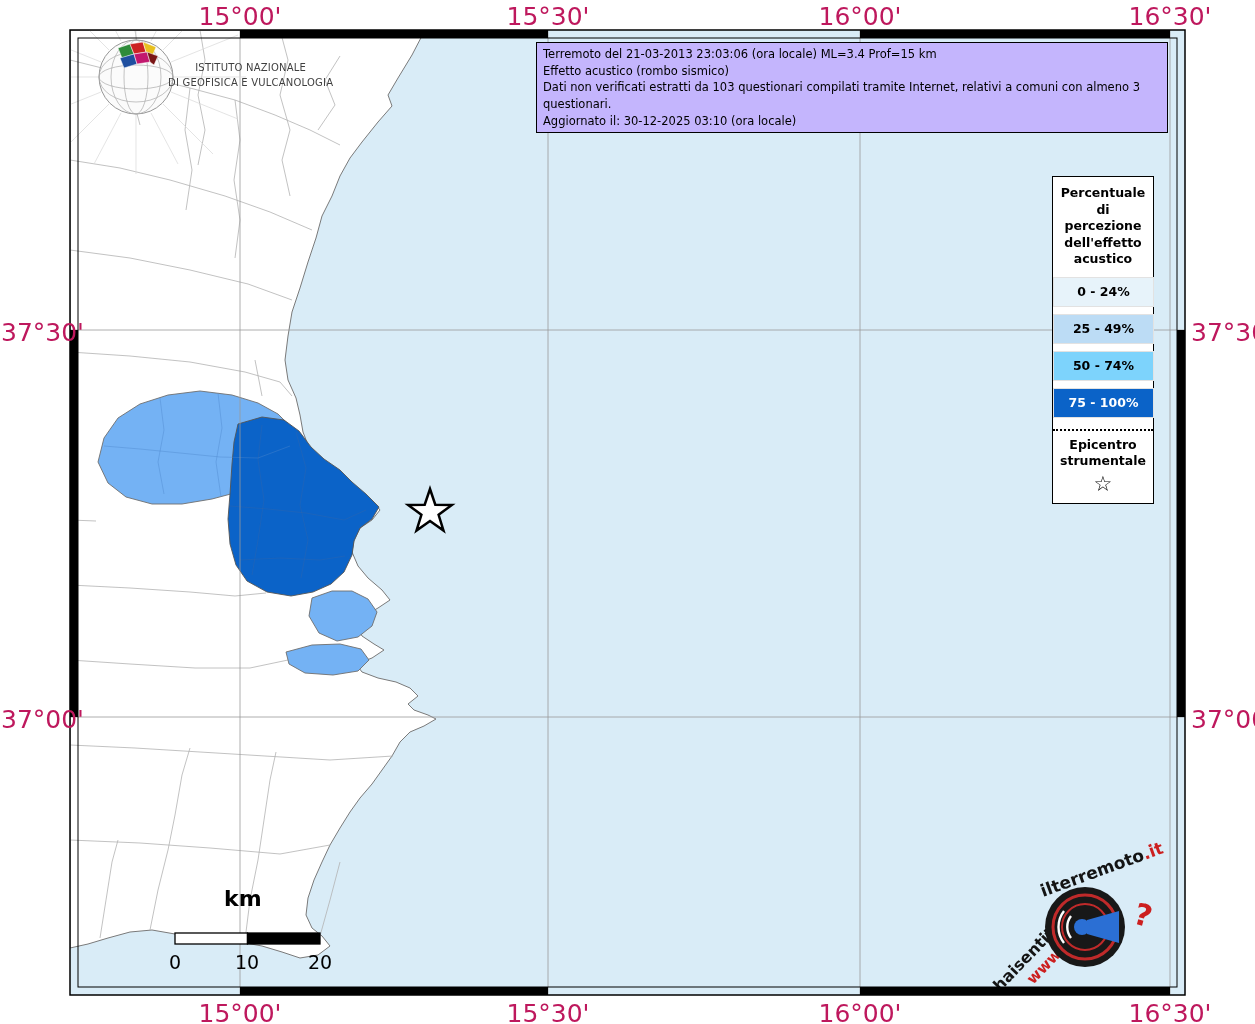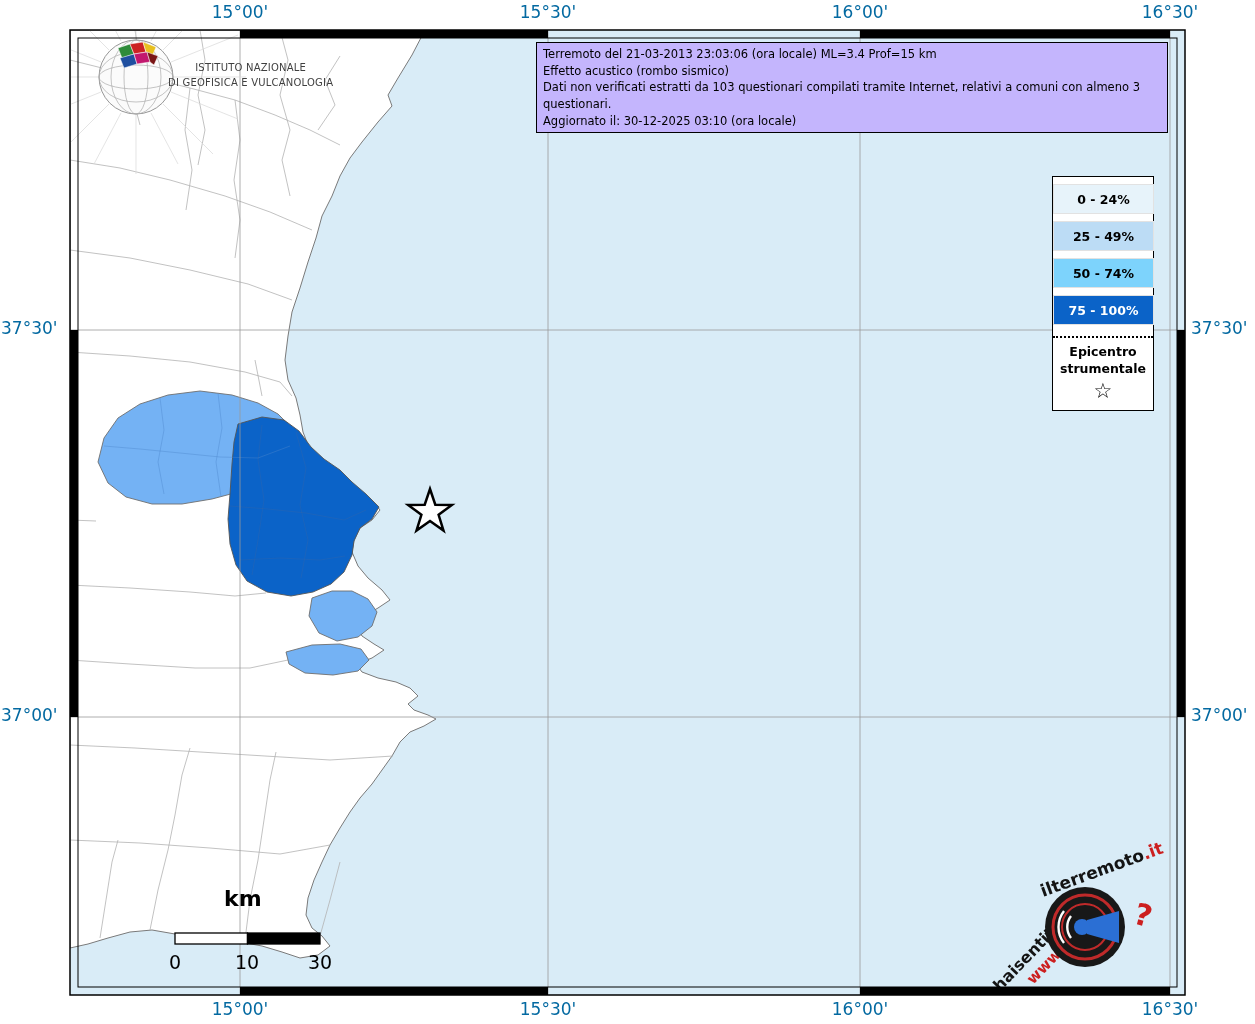--- a/index.html
+++ b/index.html
@@ -1,19 +1,19 @@
 <!DOCTYPE html>
 <html><head>
 <meta charset="utf-8">
 <style>
   html,body{margin:0;padding:0;background:#ffffff;}
   #canvas{position:relative;width:1255px;height:1024px;background:#fff;
           font-family:"DejaVu Sans",sans-serif;overflow:hidden;}
   #map-svg{position:absolute;left:0;top:0;}
-  .axis-label{position:absolute;font-size:17px;color:#0369a1;white-space:nowrap;}
+  .axis-label{position:absolute;font-size:25px;color:#be185d;white-space:nowrap;}
   .axis-top{top:2px;transform:translateX(-50%);}
   .axis-bottom{top:999px;transform:translateX(-50%);}
   #info-box{position:absolute;left:536px;top:42px;width:618px;background:#c4b5fd;
             border:1px solid #000;padding:3px 6px;font-size:11.5px;line-height:1.45;color:#000;}
   #ingv-text{position:absolute;left:168px;top:61px;font-size:10px;color:#3f3f3f;
              line-height:1.45;letter-spacing:.2px;text-align:center;}
   #legend{position:absolute;left:1052px;top:176px;width:100px;background:#fff;
           border:1px solid #000;text-align:center;color:#000;}
   .legend-title{font-size:12.5px;font-weight:bold;padding:8px 3px 2px;line-height:1.32;}
   .legend-swatch{width:101px;height:30px;margin:7px auto 0;display:flex;align-items:center;
@@ -194,35 +194,36 @@
 </div>
 
 <div id="info-box">
   <div>Terremoto del 21-03-2013 23:03:06 (ora locale) ML=3.4 Prof=15 km</div>
   <div>Effetto acustico (rombo sismico)</div>
   <div>Dati non verificati estratti da 103 questionari compilati tramite Internet, relativi a comuni con almeno 3 questionari.</div>
   <div>Aggiornato il: 30-12-2025 03:10 (ora locale)</div>
 </div>
 
 <div id="legend">
+  <div class="legend-title">Percentuale di percezione dell'effetto acustico</div>
   <div class="legend-swatch" style="background: rgb(231, 243, 250);">
     <span style="color: rgb(0, 0, 0);">0 - 24%</span>
   </div>
   <div class="legend-swatch" style="background: rgb(188, 220, 245);">
     <span style="color: rgb(0, 0, 0);">25 - 49%</span>
   </div>
   <div class="legend-swatch" style="background: #7dd3fc;">
     <span style="color: rgb(0, 0, 0);">50 - 74%</span>
   </div>
   <div class="legend-swatch" style="background: rgb(11, 99, 200);">
     <span style="color: rgb(255, 255, 255);">75 - 100%</span>
   </div>
   <div class="legend-divider"></div>
   <div class="legend-epi-title">Epicentro strumentale</div>
   <div class="legend-star">☆</div>
 </div>
 
 <div id="km-label">km</div>
 <div class="scale-num" style="left:175px">0</div>
 <div class="scale-num" style="left:247px">10</div>
-<div class="scale-num" style="left:320px">30</div>
+<div class="scale-num" style="left:320px">20</div>
 
 </div>
 
 </body></html>

